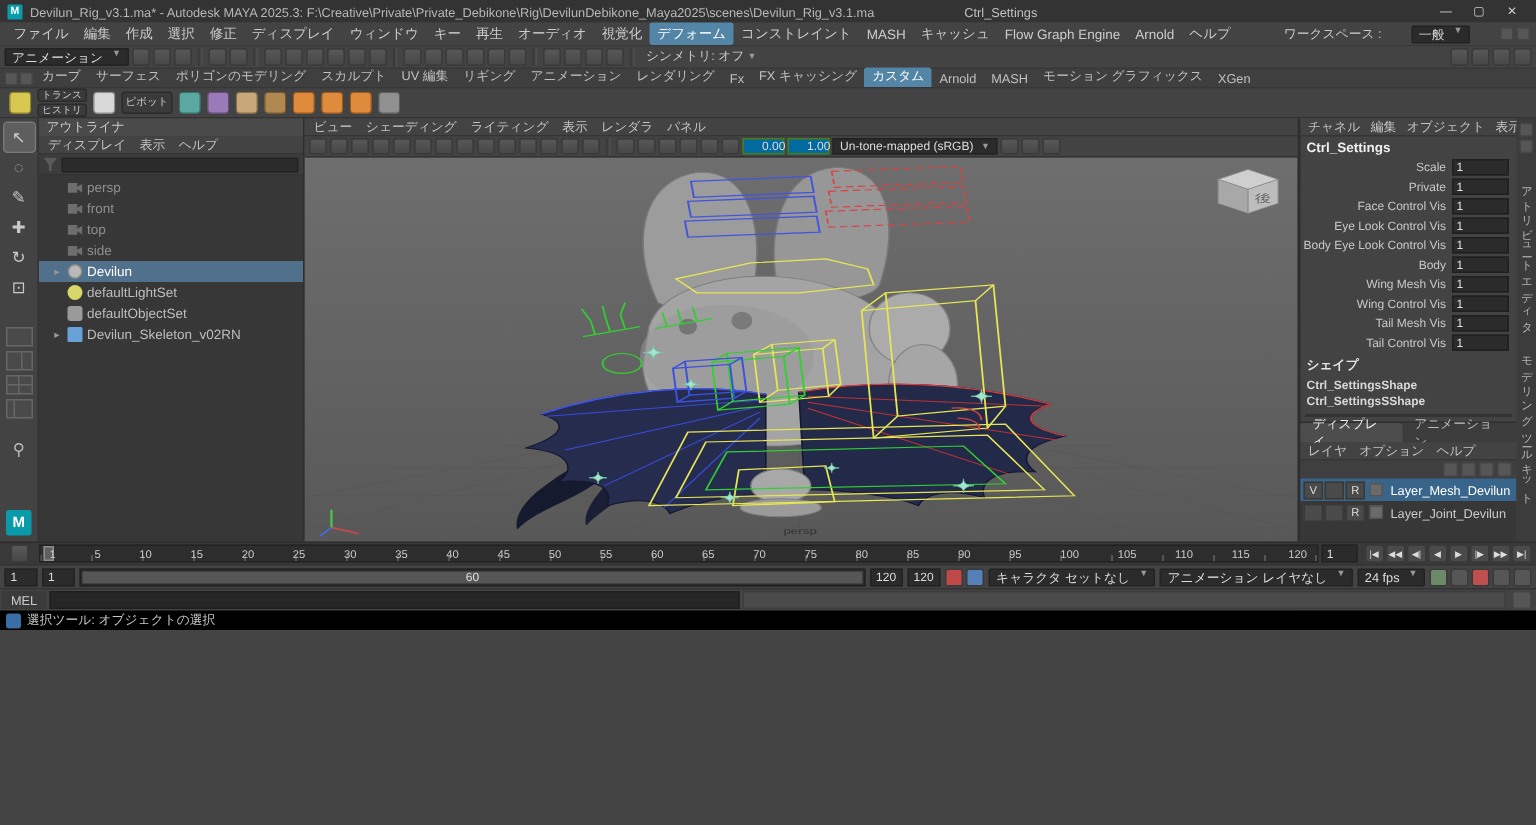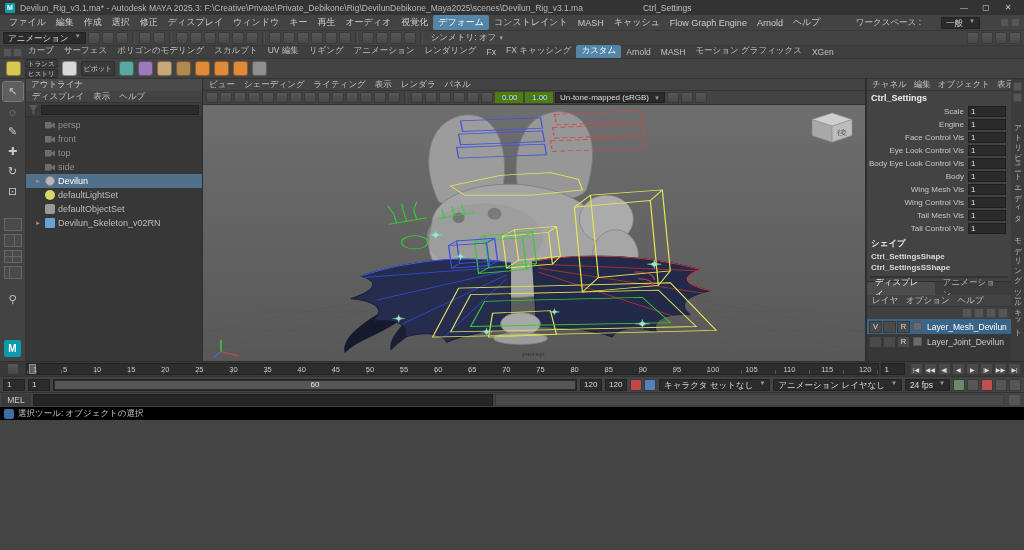--- a/index.html
+++ b/index.html
@@ -73,21 +73,21 @@
   .oicon.camera{background:#6e6e6e;border-radius:2px 2px 2px 2px;clip-path:polygon(0 20%,65% 20%,65% 45%,100% 25%,100% 85%,65% 62%,65% 85%,0 85%)}
   .oicon.transform{background:#b9b9b9;border-radius:50%;border:1px solid #888}
   .oicon.lightset{background:#d8d86a;border-radius:50%}
   .oicon.objectset{background:#9a9a9a}
   .oicon.reference{background:#68a0d8;border-radius:1px}
 
   .viewport{flex:1;display:flex;flex-direction:column;min-width:0;border-right:1px solid #2e2e2e}
   .vp-menus{height:12px;background:#434343;border-bottom:1px solid #353535;display:flex;gap:9px;align-items:center;padding:0 6px;font-size:8.5px;color:#c4c4c4;flex:0 0 12px}
   .vp-toolbar{height:14px;background:#434343;border-bottom:1px solid #333;display:flex;gap:2px;align-items:center;padding:0 3px;flex:0 0 14px}
   .vicon{width:12px;height:11px;background:linear-gradient(#585858,#474747);border:1px solid #3a3a3a;border-radius:2px;flex:0 0 auto}
-  .vfield{width:28px;height:11px;background:#0369a1;border:5px solid #4d7c0f;font-size:8px;color:#ddd;display:flex;align-items:center;padding:0 2px;flex:0 0 auto}
+  .vfield{width:28px;height:11px;background:#0369a1;border:1px solid #4d7c0f;font-size:8px;color:#ddd;display:flex;align-items:center;padding:0 12px;flex:0 0 auto}
   .vdrop{height:11px;background:#2b2b2b;border:1px solid #222;font-size:8px;color:#ddd;display:flex;align-items:center;gap:5px;padding:0 4px;flex:0 0 auto;white-space:nowrap}
   .vp-canvas{flex:1;position:relative;min-height:0}
   .vp-canvas svg{position:absolute;inset:0;width:100%;height:100%}
   svg text{font-family:"Liberation Sans","DejaVu Sans",sans-serif}
 
   .rightpanel{width:145px;background:#434343;display:flex;flex-direction:column;border-left:1px solid #2e2e2e}
   .cb-menus{height:12px;background:#434343;border-bottom:1px solid #353535;display:flex;gap:7px;align-items:center;padding:0 5px;font-size:8.5px;color:#c4c4c4;flex:0 0 12px}
   .cb-node{font-size:9px;font-weight:bold;color:#eee;padding:2px 4px 1px;flex:0 0 14px}
   .cb-row{height:13px;display:flex;align-items:center;flex:0 0 13px}
   .cb-label{flex:1;text-align:right;padding-right:4px;color:#c8c8c8;font-size:8px;white-space:nowrap;overflow:hidden}
@@ -575,21 +575,21 @@
           <div class="pmenu">オブジェクト</div>
           <div class="pmenu">表示</div>
         </div>
       <div class="cb-node">Ctrl_Settings</div>
       <div style="display:flex;flex-direction:column">
           <div class="cb-row">
             <div class="cb-label">Scale</div>
             <div class="cb-value">1</div>
           </div>
           <div class="cb-row">
-            <div class="cb-label">Engine</div>
+            <div class="cb-label">Private</div>
             <div class="cb-value">1</div>
           </div>
           <div class="cb-row">
             <div class="cb-label">Face Control Vis</div>
             <div class="cb-value">1</div>
           </div>
           <div class="cb-row">
             <div class="cb-label">Eye Look Control Vis</div>
             <div class="cb-value">1</div>
           </div>

